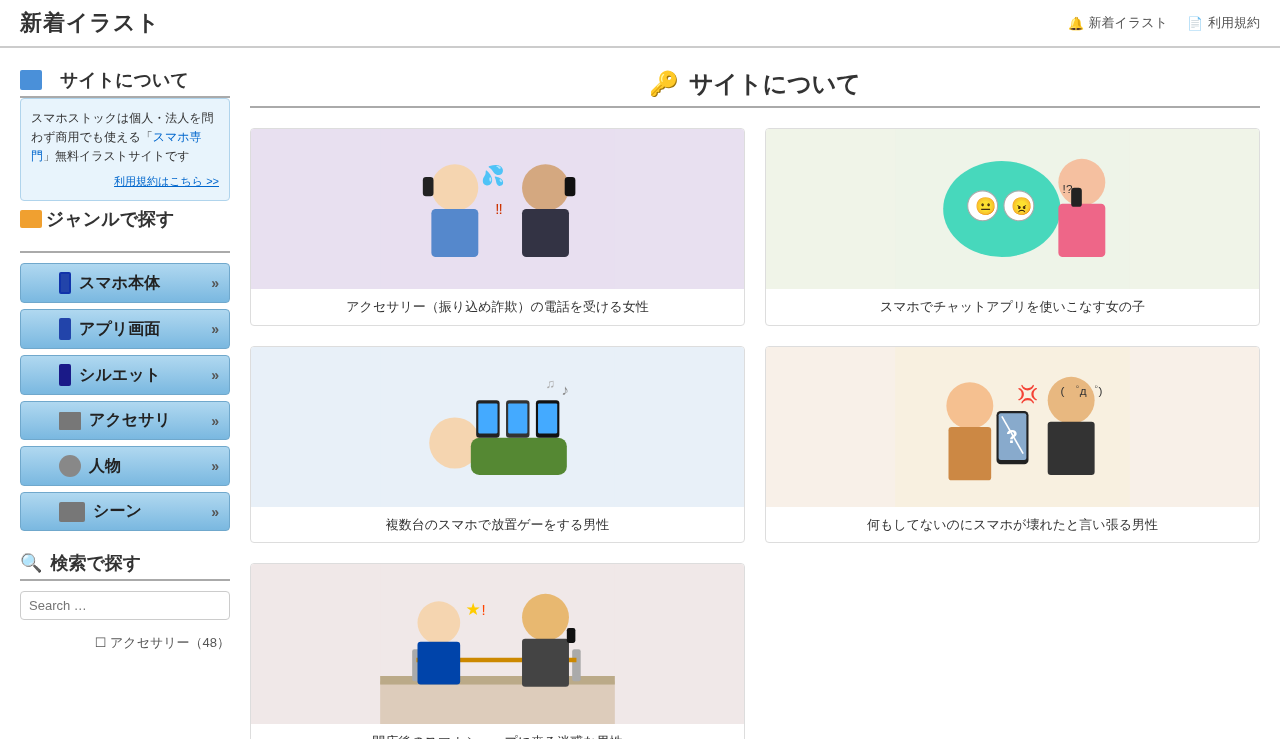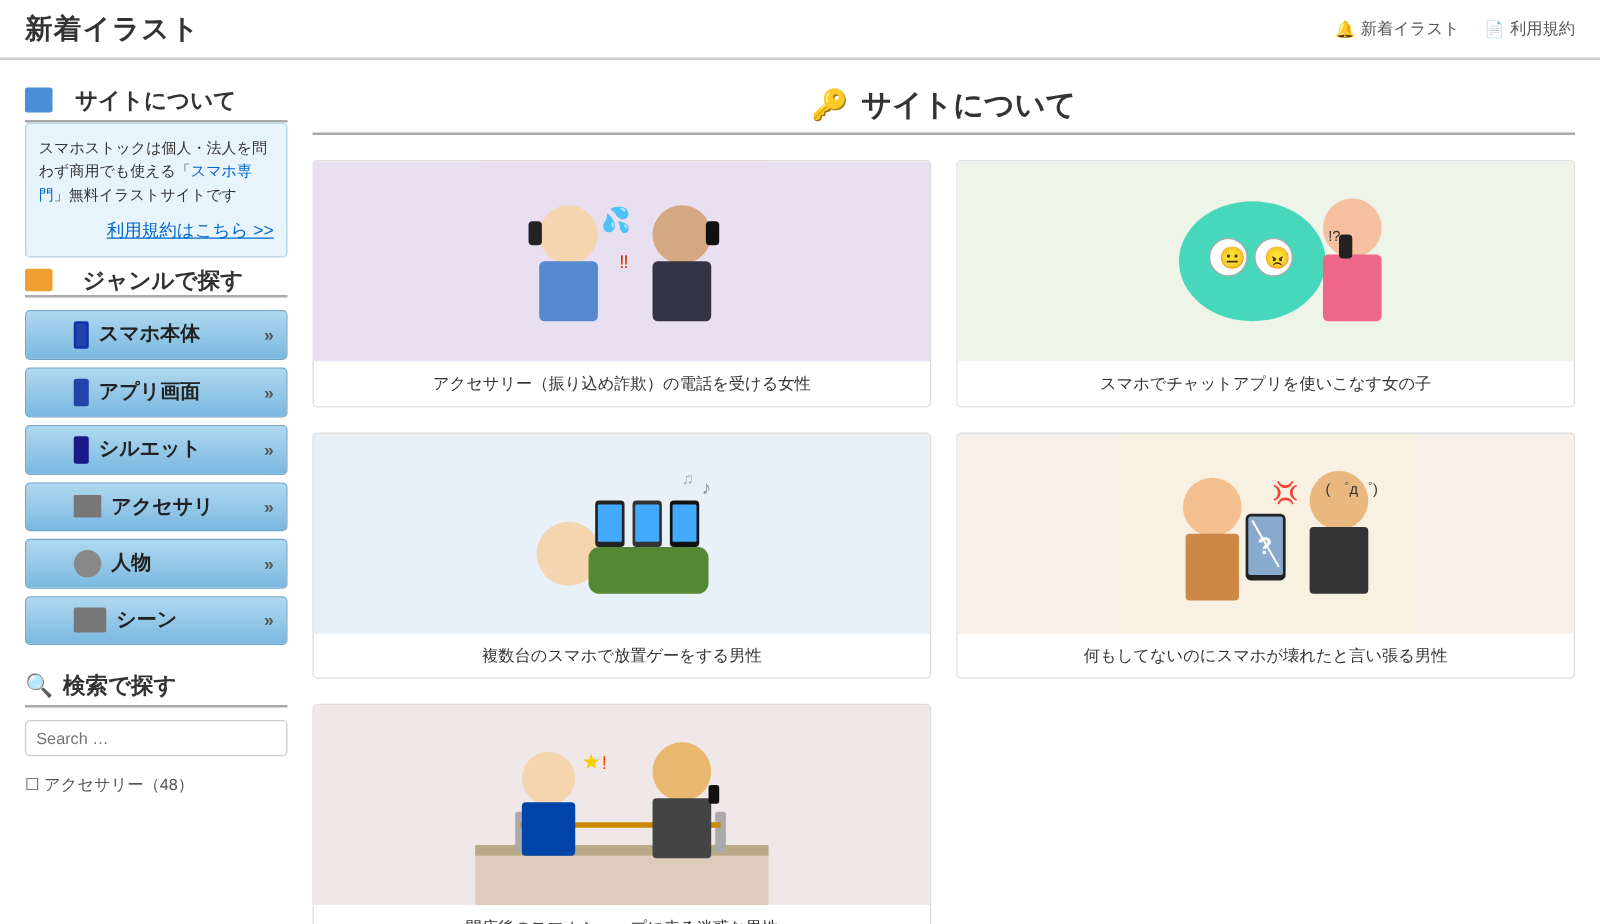--- a/index.html
+++ b/index.html
@@ -81,25 +81,25 @@
       font-size: 11px;
       margin-top: 6px;
     }
 
     .genre-section {
       margin-bottom: 20px;
     }
     .genre-title {
       display: flex;
       align-items: center;
-      gap: 24px;
+      gap: 4px;
       font-size: 18px;
       font-weight: bold;
       margin-bottom: 10px;
-      padding-bottom: 0;
+      padding-bottom: 20px;
       border-bottom: 2px solid #aaa;
     }
     .genre-title .folder-icon {
       width: 22px;
       height: 18px;
       background: #f0a030;
       border-radius: 2px;
       display: inline-block;
     }
 
@@ -151,20 +151,21 @@
       font-size: 13px;
     }
 
     .category-list {
       margin-top: 12px;
       font-size: 13px;
     }
     .category-item {
       padding: 2px 0;
       color: #555;
+      text-align: right;
     }
 
     
     #content {
       flex: 1;
     }
 
     .content-title {
       display: flex;
       align-items: center;
@@ -236,21 +237,21 @@
 <div id="main-layout">
 
   <div id="sidebar">
 
     <div class="sidebar-section-title">
       <span class="icon-box" style="background:#4a90d9; width:22px; height:20px; display:inline-block; border-radius:2px;"></span>
       <span>サイトについて</span>
     </div>
     <div class="about-box">
       <span>スマホストックは個人・法人を問わず商用でも使える「</span><span class="highlight" style="color:#0066cc;">スマホ専門</span><span>」無料イラストサイトです</span>
-      <a href="#" class="terms-link" style="display:block; text-align:right; color:#0066cc; font-size:14px; margin-top:6px;">利用規約はこちら &gt;&gt;</a>
+      <a href="#" class="terms-link" style="display:block; text-align:right; color:#0066cc; font-size:11px; margin-top:6px;">利用規約はこちら &gt;&gt;</a>
     </div>
 
     <div class="genre-section">
       <div class="genre-title">
         <span class="folder-icon"></span>
         <span>ジャンルで探す</span>
       </div>
 
       <button class="genre-btn">
         <div class="btn-inner">

